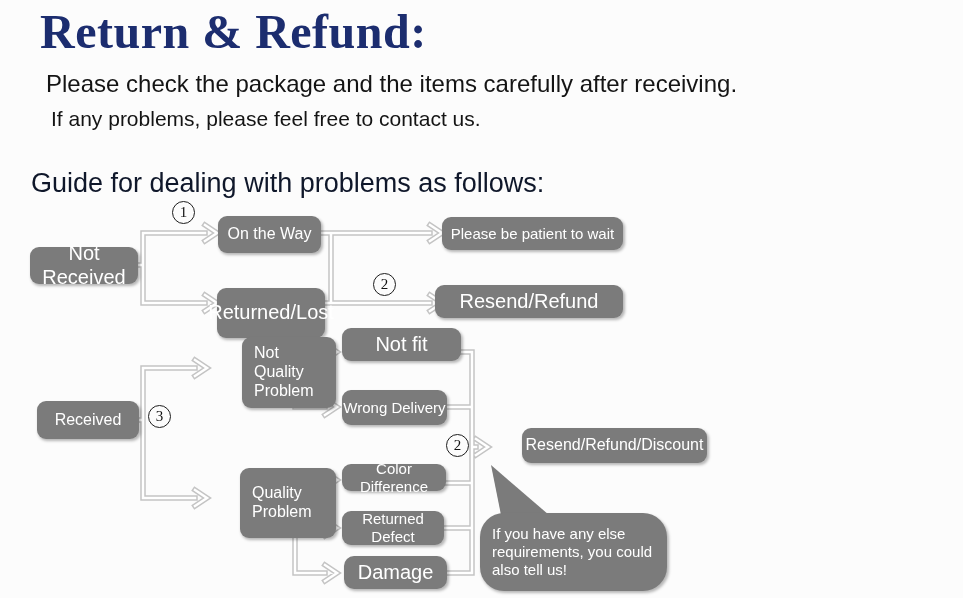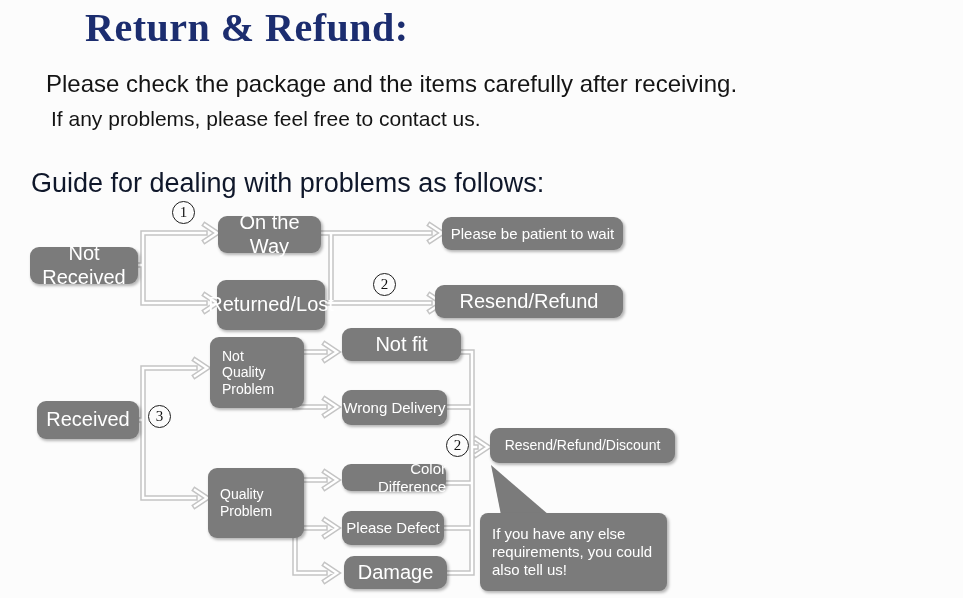--- a/index.html
+++ b/index.html
@@ -2,37 +2,37 @@
 <html style="--title-color: #1c2d6f; --node-fill: #7b7b7b; --node-text: #ffffff;"><head>
 <meta charset="utf-8">
 <style>
   html,body{margin:0;padding:0;background:#ffffff;}
   .stage{
     position:relative;width:963px;height:598px;background:#fcfcfc;
     font-family:"Liberation Sans",sans-serif;overflow:hidden;
   }
   .page-title{
     position:absolute;left:40px;top:4px;
-    font-family:"Liberation Serif",serif;font-weight:bold;font-size:40px;
-    color:var(--title-color,#1c2d6f);letter-spacing:0.5px;margin-left:45px;
+    font-family:"Liberation Serif",serif;font-weight:bold;font-size:48px;
+    color:var(--title-color,#1c2d6f);letter-spacing:0.5px;
   }
   .intro-1{position:absolute;left:46px;top:70px;font-size:24px;color:#141414;}
   .intro-2{position:absolute;left:51px;top:107px;font-size:21px;color:#141414;}
   .guide-heading{position:absolute;left:31px;top:168px;font-size:27px;color:#0f172a;}
   .connectors{position:absolute;left:0;top:0;z-index:0;}
   .node{
     position:absolute;z-index:1;
     background:var(--node-fill,#7b7b7b);color:var(--node-text,#ffffff);
     border-radius:9px;display:flex;align-items:center;justify-content:center;
     text-align:center;line-height:1.18;white-space:pre-line;
     box-shadow:1.5px 2px 3px rgba(0,0,0,0.28);
   }
   .node.align-left{justify-content:flex-start;text-align:left;padding-left:12px;}
-  .bubble{border-radius:8px;}
-  .fs15{font-size:15px;} .fs16{font-size:14px;} .fs17{font-size:20px;} .fs18{font-size:20px;}
+  .bubble{border-radius:24px;}
+  .fs15{font-size:15px;} .fs16{font-size:16px;margin-left:32px;} .fs17{font-size:20px;} .fs18{font-size:16px;}
   .step-circle{
     position:absolute;z-index:1;width:21px;height:21px;border:1.6px solid #1d1d1d;
     border-radius:50%;display:flex;align-items:center;justify-content:center;
     font-family:"Liberation Serif",serif;font-size:15px;color:#111;background:transparent;
   }
 </style>
 </head>
 <body>
 
 <div class="stage">
@@ -60,34 +60,34 @@
                  M325,565 L337,573 L325,581 M476,439 L488,447 L476,455"></path>
       </g>
     </defs>
     <use href="#net" stroke="#c4c4c4" stroke-width="5.5"></use>
     <use href="#net" stroke="#ffffff" stroke-width="2.5"></use>
     <path d="M491,465 L549,515 L501,515 Z" fill="#7b7b7b"></path>
   </svg>
 
   <div class="node fs17" style="left:30px;top:247px;width:108px;height:37px;">Not Received</div>
   <div class="node fs18" style="left:218px;top:216px;width:103px;height:37px;">On the Way</div>
-  <div class="node fs17" style="left:217px;top:280px;width:108px;height:50px;">Returned/Lost</div>
+  <div class="node fs17" style="left:217px;top:288px;width:108px;height:50px;">Returned/Lost</div>
   <div class="node fs15" style="left:442px;top:217px;width:181px;height:33px;">Please be patient to wait</div>
   <div class="node fs17" style="left:435px;top:285px;width:188px;height:33px;">Resend/Refund</div>
 
   <div class="node fs18" style="left:37px;top:401px;width:102px;height:38px;">Received</div>
   <div class="node fs16 align-left" style="left:210px;top:337px;width:82px;height:71px;">Not
 Quality
 Problem</div>
   <div class="node fs17" style="left:342px;top:328px;width:119px;height:33px;">Not fit</div>
   <div class="node fs15" style="left:342px;top:390px;width:105px;height:35px;">Wrong Delivery</div>
   <div class="node fs16 align-left" style="left:208px;top:468px;width:84px;height:70px;">Quality
 Problem</div>
-  <div class="node fs15" style="left:342px;top:464px;width:104px;height:27px;text-align:right;">Color Difference</div>
-  <div class="node fs15" style="left:342px;top:511px;width:102px;height:34px;">Please Defect</div>
+  <div class="node fs15" style="left:342px;top:464px;width:104px;height:27px;">Color Difference</div>
+  <div class="node fs15" style="left:342px;top:511px;width:102px;height:34px;">Returned Defect</div>
   <div class="node fs17" style="left:344px;top:556px;width:103px;height:33px;border-radius:10px;">Damage</div>
   <div class="node fs16" style="left:490px;top:428px;width:185px;height:35px;">Resend/Refund/Discount</div>
 
   <div class="step-circle" style="left:172px;top:201px;">1</div>
   <div class="step-circle" style="left:373px;top:273px;">2</div>
   <div class="step-circle" style="left:148px;top:405px;">3</div>
   <div class="step-circle" style="left:446px;top:434px;">2</div>
 
   <div class="node bubble fs15 align-left" style="left:480px;top:513px;width:175px;height:78px;">If you have any else
 requirements, you could

